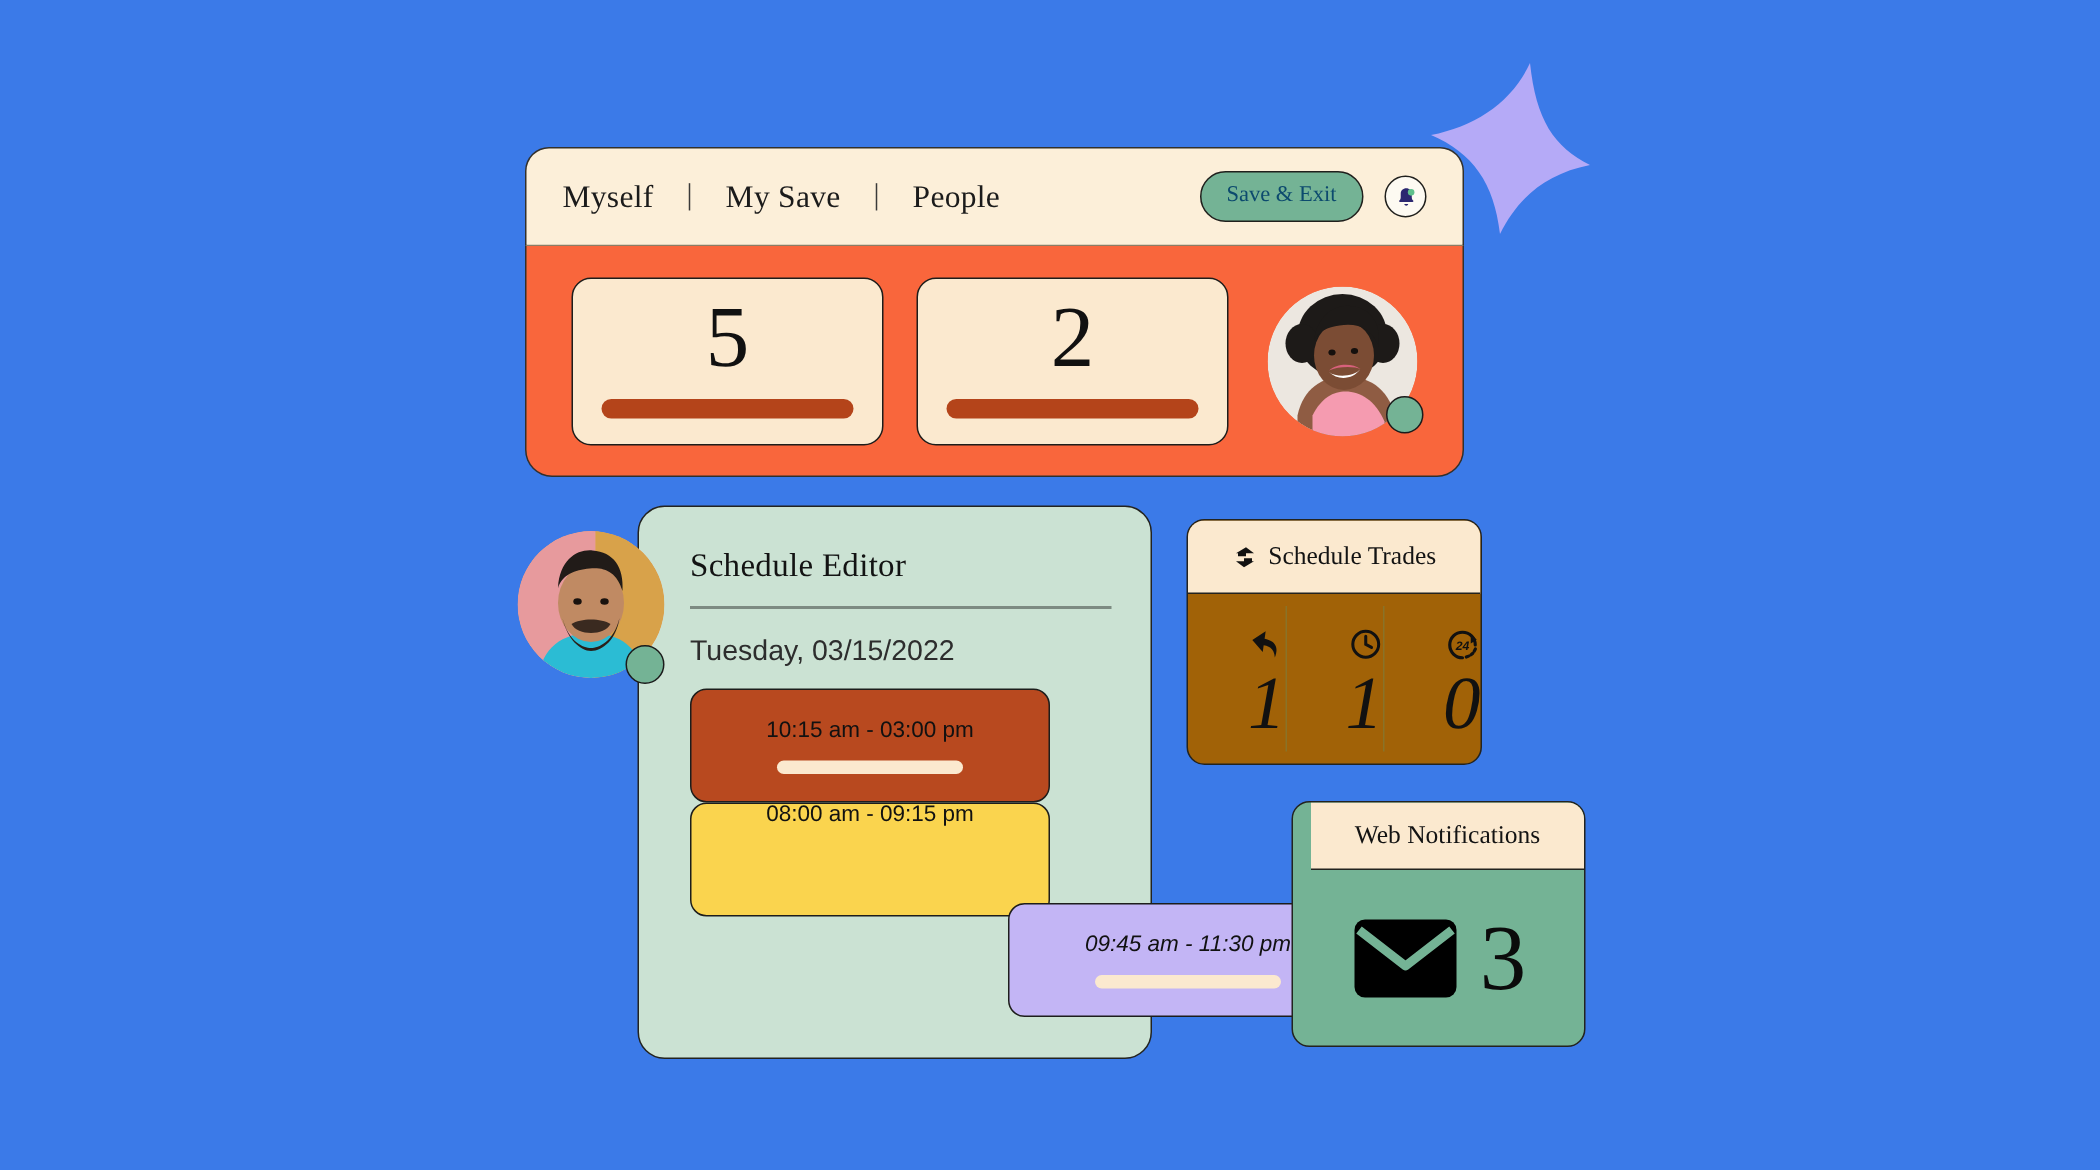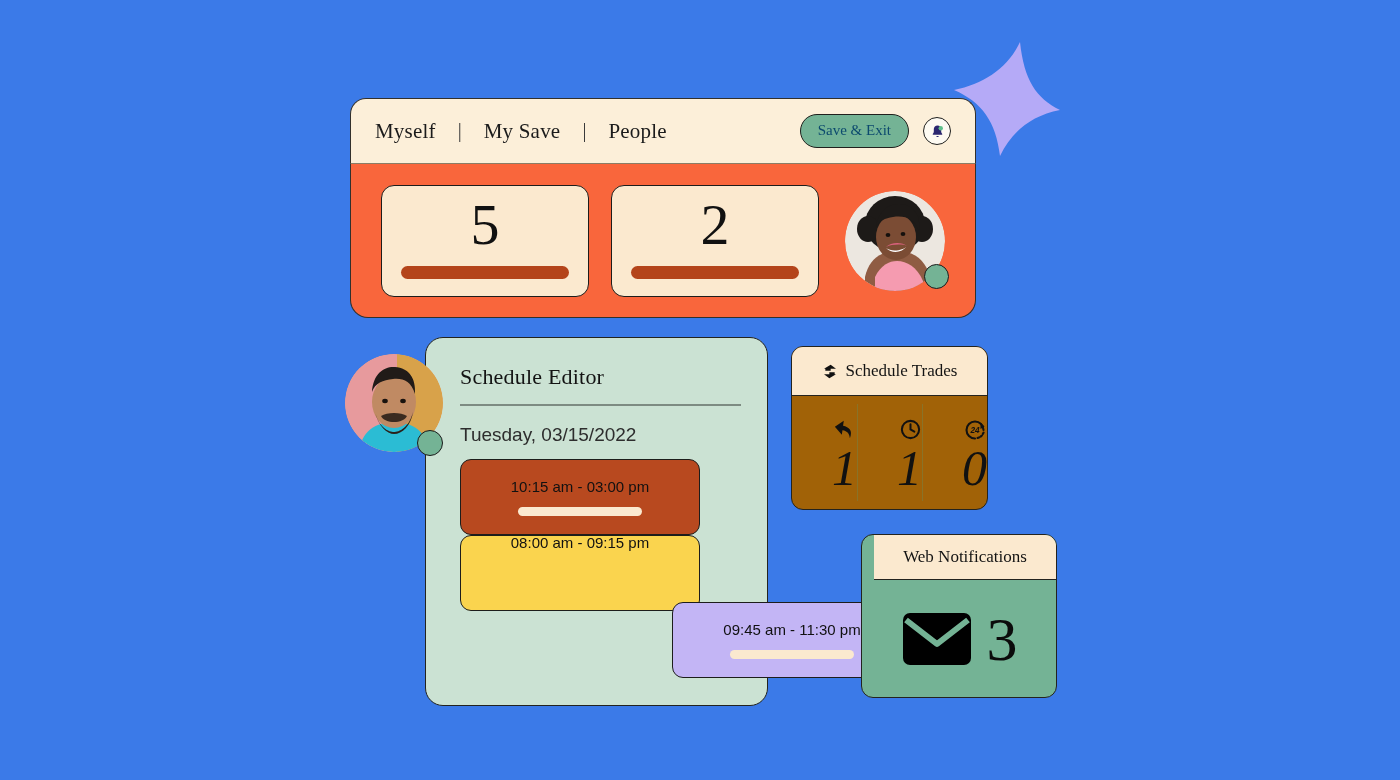--- a/index.html
+++ b/index.html
@@ -85,21 +85,21 @@
   .shift {
     width:240px; height:76px; border:1.6px solid #1d1d1b; border-radius:11px;
     display:flex; flex-direction:column; align-items:center; justify-content:center;
     cursor:pointer;
   }
   .shift-label { font-size:15px; color:#111; }
   .shift-bar { width:124px; height:9px; border-radius:5px; margin-top:12px; background:#fbe9cf; }
   .shift.rust   { background:#b8491f; }
   .shift.yellow { background:#fad44e;gap:48px; }
   .shift.purple {
-    background:#c3b5f5; position:absolute; left:672px; top:602px; z-index:1;
+    background:#c3b5f5; position:absolute; left:672px; top:602px; z-index:1;font-style:italic;
   }
 
   .se-avatar {
     position:absolute; left:345px; top:354px; width:98px; height:98px;
     border-radius:50%; overflow:hidden; z-index:3;
   }
   .se-avatar-dot {
     position:absolute; left:417px; top:430px; width:26px; height:26px;
     border-radius:50%; background:#74b395; border:1.7px solid #1b1b1b; z-index:4;
   }

